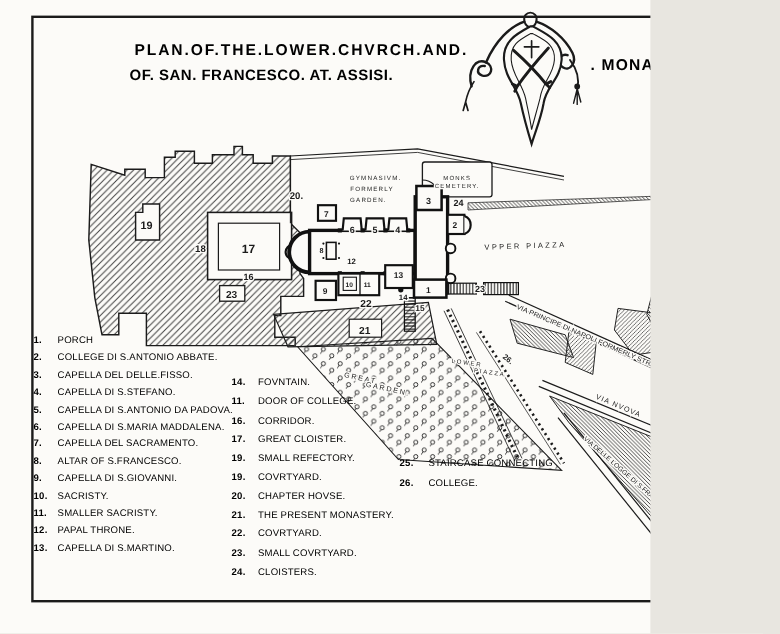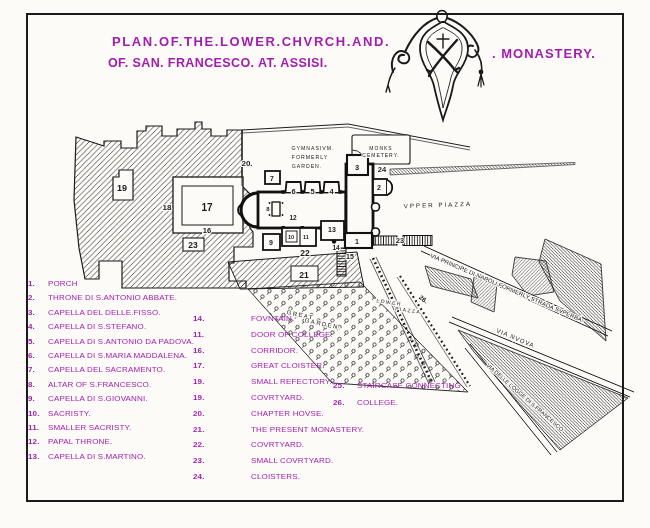--- a/index.html
+++ b/index.html
@@ -1,34 +1,34 @@
 <!DOCTYPE html>
 <html><head>
 <meta charset="utf-8">
 <style>
   html,body{margin:0;padding:0;background:#e8e6e0;}
-  .page{position:relative;width:650px;height:528px;background:#fcfbf8;overflow:hidden;
-        font-family:"Liberation Sans",sans-serif;color:#a21caf;}
+  .page{position:relative;width:542px;height:528px;background:#fcfbf8;overflow:hidden;
+        font-family:"Liberation Sans",sans-serif;color:#000000;}
   .frame{position:absolute;left:26px;top:13px;width:594px;height:485px;border:2px solid #1b1b1b;}
   .title-line{position:absolute;font-weight:bold;white-space:nowrap;}
   .t1{left:112px;top:34px;font-size:13px;letter-spacing:1.6px;}
   .t1r{left:492px;top:46px;font-size:13px;letter-spacing:1px;}
   .t2{left:108px;top:56px;font-size:12.5px;letter-spacing:0.4px;}
   .emblem{position:absolute;left:385px;top:8px;}
   .mapsvg{position:absolute;left:0;top:0;}
   .mapsvg text{font-family:"Liberation Sans",sans-serif;fill:#1b1b1b;
                paint-order:stroke;stroke:#fcfbf8;stroke-width:2.2px;}
   .mapsvg text.num{font-weight:bold;}
   .legend{position:absolute;font-size:8px;letter-spacing:0.15px;}
   .lcol1{left:28px;top:279px;width:168px;}
   .lcol2{left:193px;top:314px;width:145px;}
   .lcol3{left:333px;top:381px;width:200px;}
   .lrow{display:flex;align-items:flex-start;}
   .lcol1 .lrow{height:14.4px;}
-  .lcol2 .lrow{height:15.8px;gap:36px;}
+  .lcol2 .lrow{height:15.8px;}
   .lcol3 .lrow{height:16.5px;}
   .lnum{flex:0 0 20px;font-weight:bold;}
   .lcol2 .lnum{flex:0 0 22px;}
   .lcol3 .lnum{flex:0 0 24px;}
   .ltxt{white-space:nowrap;}
 </style>
 </head>
 <body>
 
 <div class="page">
@@ -233,21 +233,21 @@
     </g>
   </svg>
 
   <div class="legend lcol1">
     <div class="lrow">
         <span class="lnum">1.</span>
         <span class="ltxt">PORCH</span>
       </div>
     <div class="lrow">
         <span class="lnum">2.</span>
-        <span class="ltxt">THRONE DI S.ANTONIO ABBATE.</span>
+        <span class="ltxt">COLLEGE DI S.ANTONIO ABBATE.</span>
       </div>
     <div class="lrow">
         <span class="lnum">3.</span>
         <span class="ltxt">CAPELLA DEL DELLE.FISSO.</span>
       </div>
     <div class="lrow">
         <span class="lnum">4.</span>
         <span class="ltxt">CAPELLA DI S.STEFANO.</span>
       </div>
     <div class="lrow">

